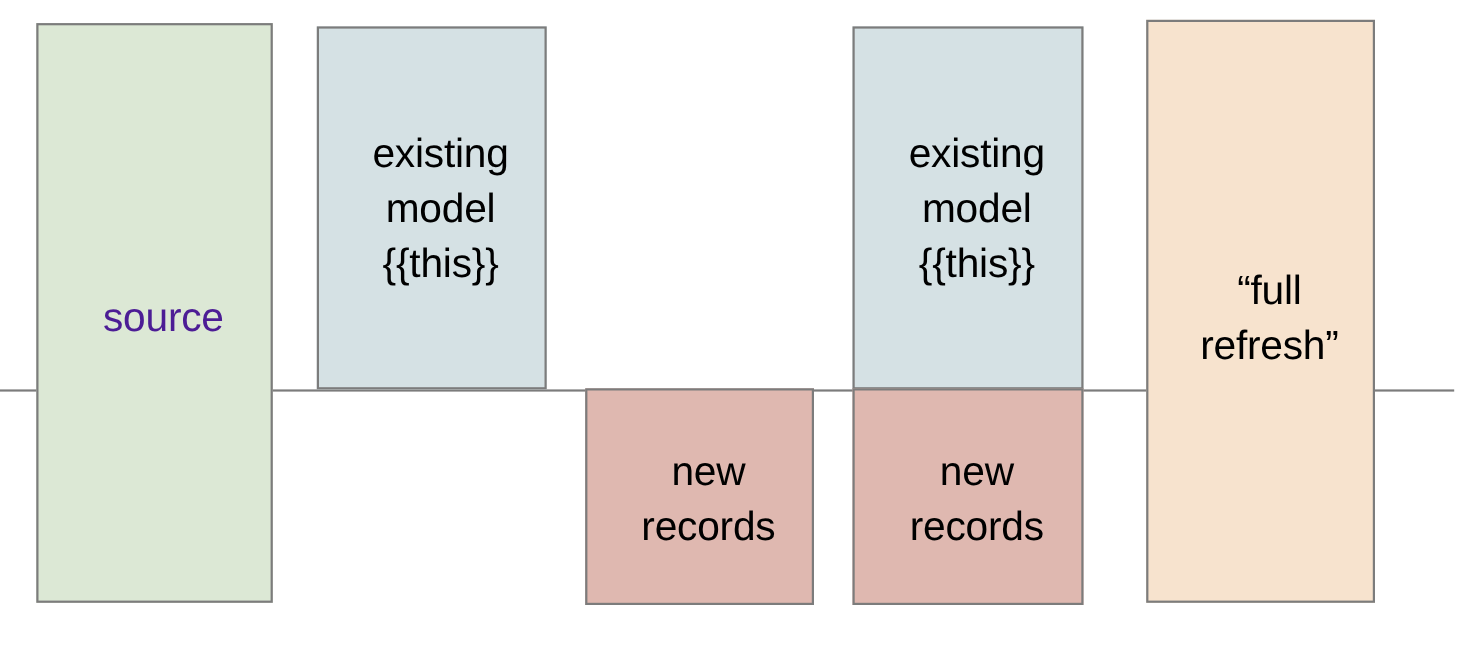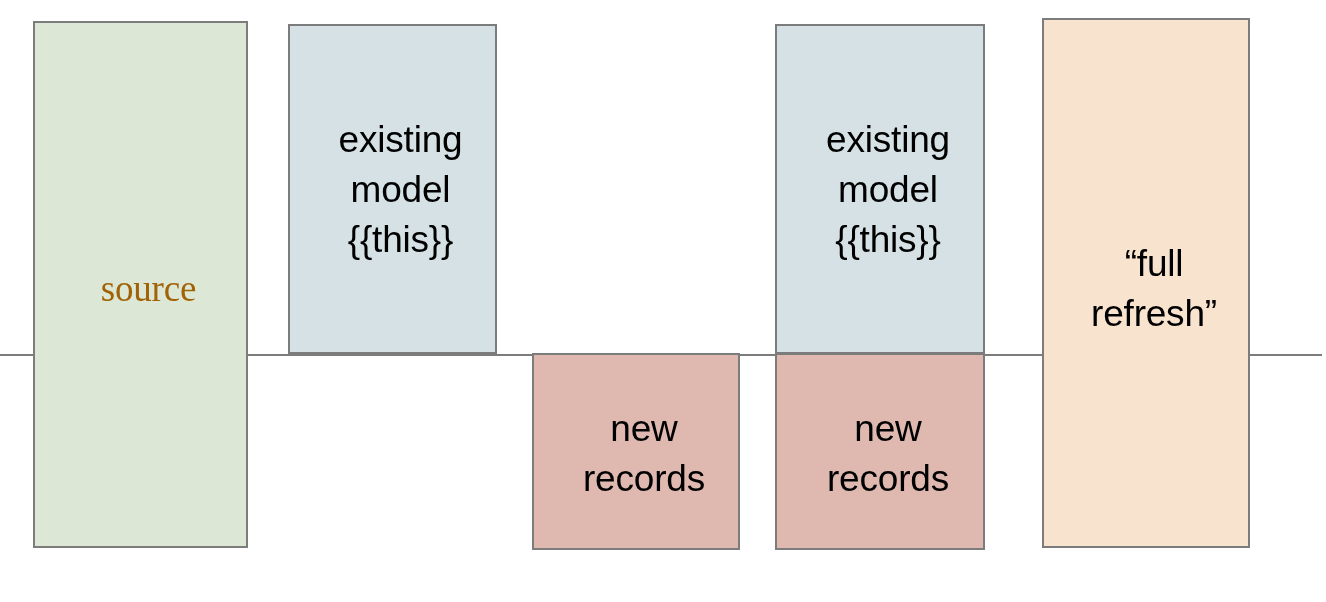--- a/index.html
+++ b/index.html
@@ -44,21 +44,21 @@
   }
 </style>
 </head>
 <body>
 
 <div id="canvas" style="background: rgb(255, 255, 255);">
 
   <div class="axis-line" id="axis-line" style="left: 0px; top: 354px; width: 1322px; border-top-color: rgb(124, 124, 124); border-top-width: 2px;"></div>
 
   <div class="node-box" style="left: 33px; top: 21px; width: 215px; height: 527px; background: rgb(220, 232, 213); border-color: rgb(124, 124, 124);">
-    <div class="node-label" style="color: #a16207; top: 241px; font-family: Liberation Serif, serif;">source</div>
+    <div class="node-label" style="color: #4c1d95; top: 241px;">source</div>
   </div>
 
   <div class="node-box" style="left: 288px; top: 24px; width: 209px; height: 330px; background: rgb(213, 225, 228); border-color: rgb(124, 124, 124);">
     <div class="node-label" style="color: rgb(0, 0, 0); top: 89px;">existing
 model
 {{this}}</div>
   </div>
 
   <div class="node-box" style="left: 532px; top: 353px; width: 208px; height: 197px; background: rgb(223, 184, 176); border-color: rgb(124, 124, 124);">
     <div class="node-label" style="color: rgb(0, 0, 0); top: 49px;">new

